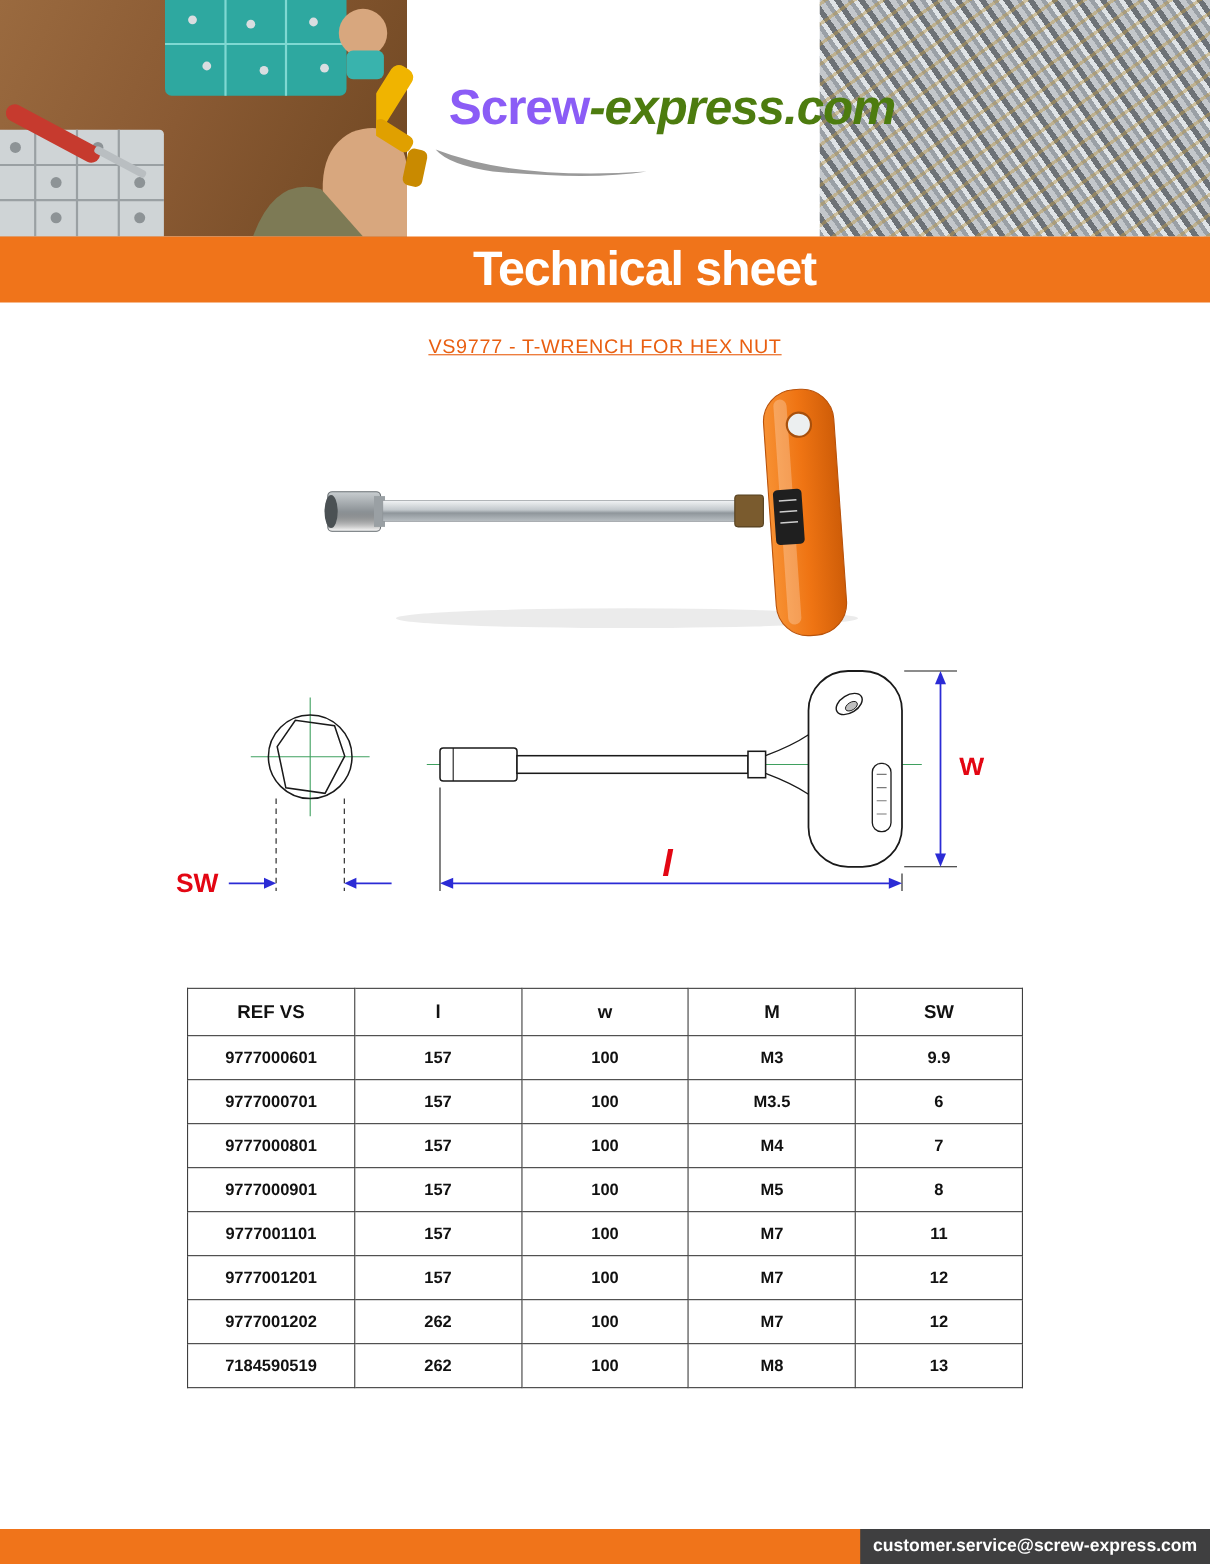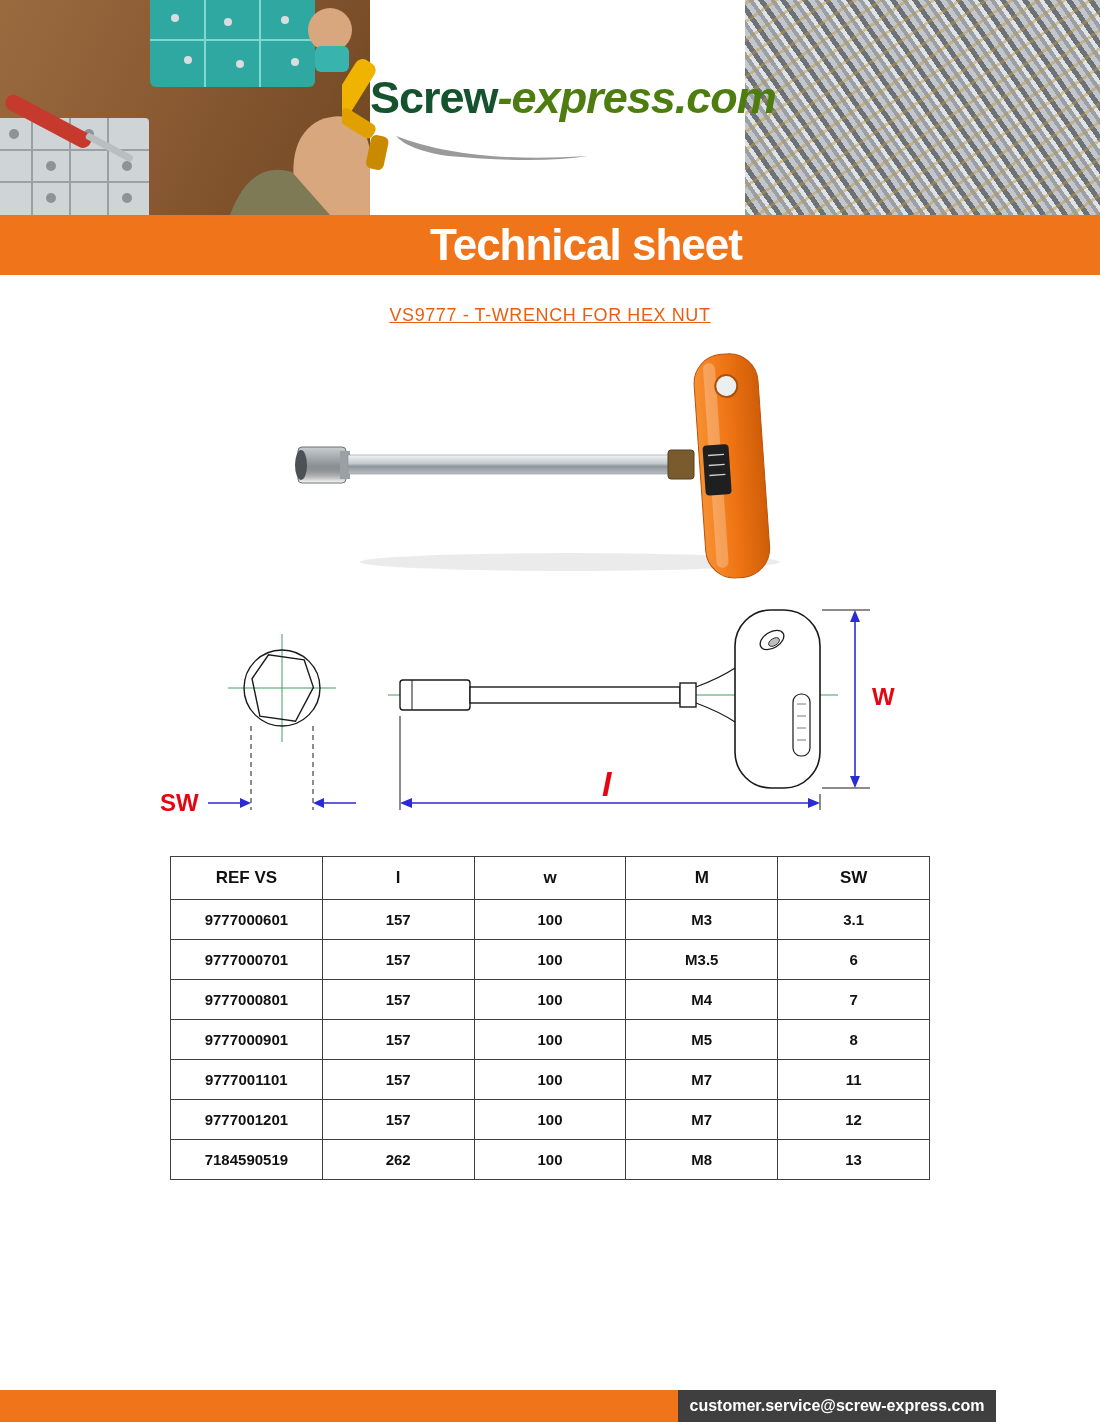--- a/index.html
+++ b/index.html
@@ -11,45 +11,45 @@
   .header{position:absolute;top:0;left:0;width:1100px;height:215px;display:flex;}
   .photo-left{width:370px;height:215px;position:relative;overflow:hidden;
     background:linear-gradient(115deg,#9a6a3f 0%,#8a5a33 45%,#6f4722 100%);}
   .photo-right{width:355px;height:215px;margin-left:auto;
     background:
       repeating-linear-gradient(-35deg, rgba(186,152,74,.45) 0 3px, rgba(0,0,0,0) 3px 15px),
       repeating-linear-gradient(55deg, #9aa0a6 0 4px, #dfe3e6 4px 8px, #6d7277 8px 13px, #c3c7cb 13px 18px);}
   .logo-zone{width:375px;height:215px;position:relative;background:#ffffff;}
   .logo{position:absolute;top:72px;left:0;width:100%;text-align:center;white-space:nowrap;
     font-size:45px;font-weight:bold;letter-spacing:-1px;}
-  .logo .p1{color:#14532d;}
+  .logo .p1{color:#8b5cf6;margin-left:38px;}
   .logo .p2{color:#4d7c0f;font-style:italic;}
   .swoosh{position:absolute;top:118px;left:18px;}
   .yellow-tool{position:absolute;top:48px;left:-28px;}
   
   .banner{position:absolute;top:215px;left:0;width:1100px;height:60px;background:#F0741A;}
   .banner-title{width:100%;text-align:center;color:#ffffff;font-size:44px;font-weight:bold;
     line-height:60px;letter-spacing:-1px;padding-left:36px;}
   
   .prod-title{position:absolute;top:305px;left:0;width:100%;text-align:center;
     color:#E95F11;font-size:18px;letter-spacing:.6px;text-decoration:underline;}
   
   .photo-wrap{position:absolute;top:348px;left:0;width:1100px;height:235px;
     display:flex;justify-content:center;}
   
   .drawing-wrap{position:absolute;top:598px;left:90px;width:920px;height:320px;}
   
-  .table-wrap{position:absolute;top:856px;left:170px;width:660px;}
+  .table-wrap{position:absolute;top:898px;left:170px;width:660px;}
   table.spec{border-collapse:collapse;width:760px;table-layout:fixed;}
   table.spec th, table.spec td{border:1px solid #3f3f3f;text-align:center;
     font-weight:bold;color:#111;}
   table.spec th{height:40px;font-size:17px;}
   table.spec td{height:37px;font-size:15px;text-align:center;}
   
-  .footer{position:absolute;top:1390px;left:0;width:996px;height:32px;background:#F0741A;text-align:center;}
+  .footer{position:absolute;top:1390px;left:0;width:1100px;height:32px;background:#F0741A;text-align:center;}
   .footer-dark{position:absolute;right:0;top:0;width:318px;height:32px;background:#3F3F40;
     display:flex;align-items:center;justify-content:center;}
   .footer-email{color:#ffffff;font-size:16px;font-weight:bold;white-space:nowrap;}
   svg text{font-family:"Liberation Sans", sans-serif;}
 </style>
 </head>
 <body>
 
 <div class="header">
 
@@ -226,21 +226,21 @@
           <th>M</th>
           <th>SW</th>
         </tr>
     </thead>
     <tbody id="spec-body">
         <tr>
           <td>9777000601</td>
           <td>157</td>
           <td>100</td>
           <td>M3</td>
-          <td>3.1</td>
+          <td>9.9</td>
         </tr>
         <tr>
           <td>9777000701</td>
           <td>157</td>
           <td>100</td>
           <td>M3.5</td>
           <td>6</td>
         </tr>
         <tr>
           <td>9777000801</td>
@@ -259,20 +259,27 @@
         <tr>
           <td>9777001101</td>
           <td>157</td>
           <td>100</td>
           <td>M7</td>
           <td>11</td>
         </tr>
         <tr>
           <td>9777001201</td>
           <td>157</td>
+          <td>100</td>
+          <td>M7</td>
+          <td>12</td>
+        </tr>
+        <tr>
+          <td>9777001202</td>
+          <td>262</td>
           <td>100</td>
           <td>M7</td>
           <td>12</td>
         </tr>
         <tr>
           <td>7184590519</td>
           <td>262</td>
           <td>100</td>
           <td>M8</td>
           <td>13</td>

